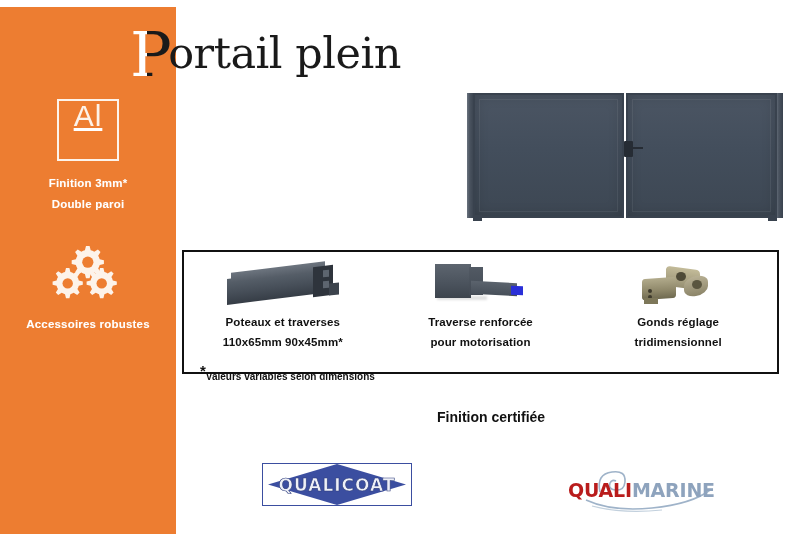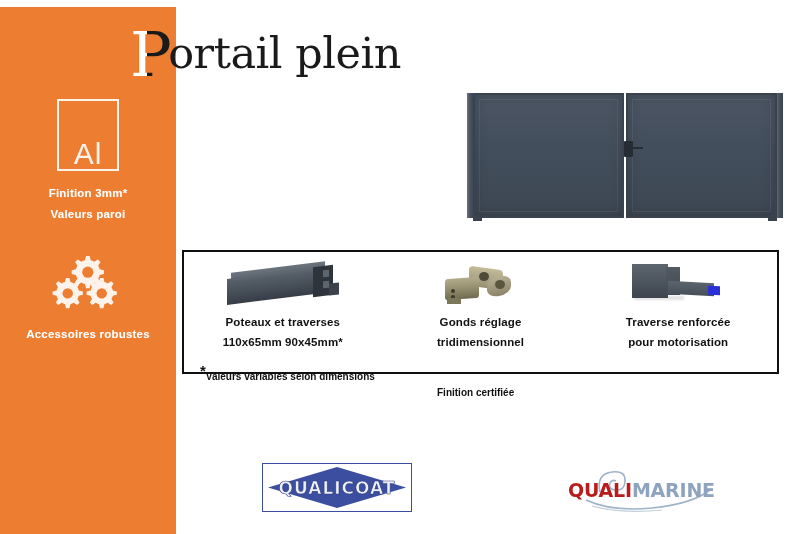--- a/index.html
+++ b/index.html
@@ -26,24 +26,25 @@
   }
   .side-icon{display:flex;align-items:center;justify-content:center;}
   .side-label{
     font-size:11.5px;font-weight:700;color:#ffffff;
     text-align:center;line-height:1.05;letter-spacing:.2px;
     text-shadow:0 0 1px rgba(255,255,255,.25);
   }
   .side-label.l2{margin-top:9px;}
 
   .al-box{
-    width:62px;height:72px;
+    width:62px;height:62px;
     border:2px solid #fdf3ea;
-    display:flex;align-items:flex-end;justify-content:center;
-    box-sizing:border-box;
+    display:flex;align-items:flex-start;justify-content:center;
+    box-sizing:border-box;
+    text-decoration:underline;
   }
   .al-text{
     font-family:"Liberation Sans", sans-serif;
     font-size:30px;font-weight:400;color:#fdf3ea;line-height:1;
     letter-spacing:1px;
   }
 
   
   .title{
     position:absolute;left:130px;top:16px;
@@ -233,27 +234,27 @@
     background:#7d7759;
   }
 
   
   .footnote{
     position:absolute;left:200px;top:371px;
     font-size:10px;font-weight:700;color:#111;white-space:nowrap;
   }
   .footnote .star{font-size:15px;vertical-align:super;line-height:0;}
   .cert{
-    position:absolute;left:437px;top:387px;
-    font-size:10px;font-weight:700;color:#111;white-space:nowrap;
+    position:absolute;left:437px;top:409px;
+    font-size:14px;font-weight:700;color:#111;white-space:nowrap;
   }
 
   
   .qualicoat{
-    position:absolute;left:262px;top:463px;width:150px;height:49px;
+    position:absolute;left:262px;top:463px;width:150px;height:43px;
     border:1px solid #3b4ea0;background:#fff;
     display:flex;align-items:center;justify-content:center;
     box-sizing:border-box;
   }
   .qc-diamond{
     position:relative;width:138px;height:41px;
     display:flex;align-items:center;justify-content:center;
   }
   .qc-diamond::before{
     content:"";position:absolute;inset:0;
@@ -288,21 +289,21 @@
 
   <div class="sidebar">
 
     <div class="side-block" style="margin-top:92px;">
       <div class="side-icon">
         <div class="al-box">
           <span class="al-text">Al</span>
         </div>
       </div>
       <div class="side-label l2" style="margin-top:16px;">Finition 3mm*</div>
-      <div class="side-label l2">Valeurs paroi</div>
+      <div class="side-label l2">Double paroi</div>
     </div>
 
 
     <div class="side-block" style="margin-top:34px;">
       <div class="side-icon">
         <svg width="76" height="60" viewBox="0 0 76 60" aria-hidden="true">
           <g fill="#fdf3ea">
 
             <path d="M36 2 l3.6 0 l1.1 4.2 a13 13 0 0 1 3.5 1.5 l3.7 -2.3 l2.6 2.6 l-2.3 3.7 a13 13 0 0 1 1.5 3.5 l4.2 1.1 l0 3.6 l-4.2 1.1 a13 13 0 0 1 -1.5 3.5 l2.3 3.7 l-2.6 2.6 l-3.7 -2.3 a13 13 0 0 1 -3.5 1.5 l-1.1 4.2 l-3.6 0 l-1.1 -4.2 a13 13 0 0 1 -3.5 -1.5 l-3.7 2.3 l-2.6 -2.6 l2.3 -3.7 a13 13 0 0 1 -1.5 -3.5 l-4.2 -1.1 l0 -3.6 l4.2 -1.1 a13 13 0 0 1 1.5 -3.5 l-2.3 -3.7 l2.6 -2.6 l3.7 2.3 a13 13 0 0 1 3.5 -1.5 Z"></path>
           </g>
@@ -351,52 +352,52 @@
           <div class="endA"></div>
             <div class="endB"></div>
             <div class="endC"></div>
           <div class="tail"></div>
         </div>
       </div>
       <div class="feature-label">Poteaux et traverses</div>
       <div class="feature-label sub">110x65mm 90x45mm*</div>
     </div>
 
+
+    <div class="feature">
+      <div class="feature-img">
+        <div class="traverse">
+          <div class="shadow"></div>
+          <div class="blk"></div>
+            <div class="blk2"></div>
+          <div class="arm"></div>
+            <div class="tip"></div>
+        </div>
+      </div>
+      <div class="feature-label">Traverse renforcée</div>
+      <div class="feature-label sub">pour motorisation</div>
+    </div>
 
     <div class="feature">
       <div class="feature-img">
         <div class="gond">
           <div class="b2"></div>
             <div class="b3"></div>
             <div class="b1"></div>
           <div class="h1"></div>
             <div class="h2"></div>
           <div class="d1"></div>
             <div class="d2"></div>
             <div class="foot"></div>
         </div>
       </div>
       <div class="feature-label">Gonds réglage</div>
       <div class="feature-label sub">tridimensionnel</div>
     </div>
 
-    <div class="feature">
-      <div class="feature-img">
-        <div class="traverse">
-          <div class="shadow"></div>
-          <div class="blk"></div>
-            <div class="blk2"></div>
-          <div class="arm"></div>
-            <div class="tip"></div>
-        </div>
-      </div>
-      <div class="feature-label">Traverse renforcée</div>
-      <div class="feature-label sub">pour motorisation</div>
-    </div>
-
   </div>
 
   <div class="footnote">
     <span class="star">*</span><span>Valeurs variables selon dimensions</span>
   </div>
 
   <div class="cert">Finition certifiée</div>
 
   <div class="qualicoat">
     <div class="qc-diamond">

